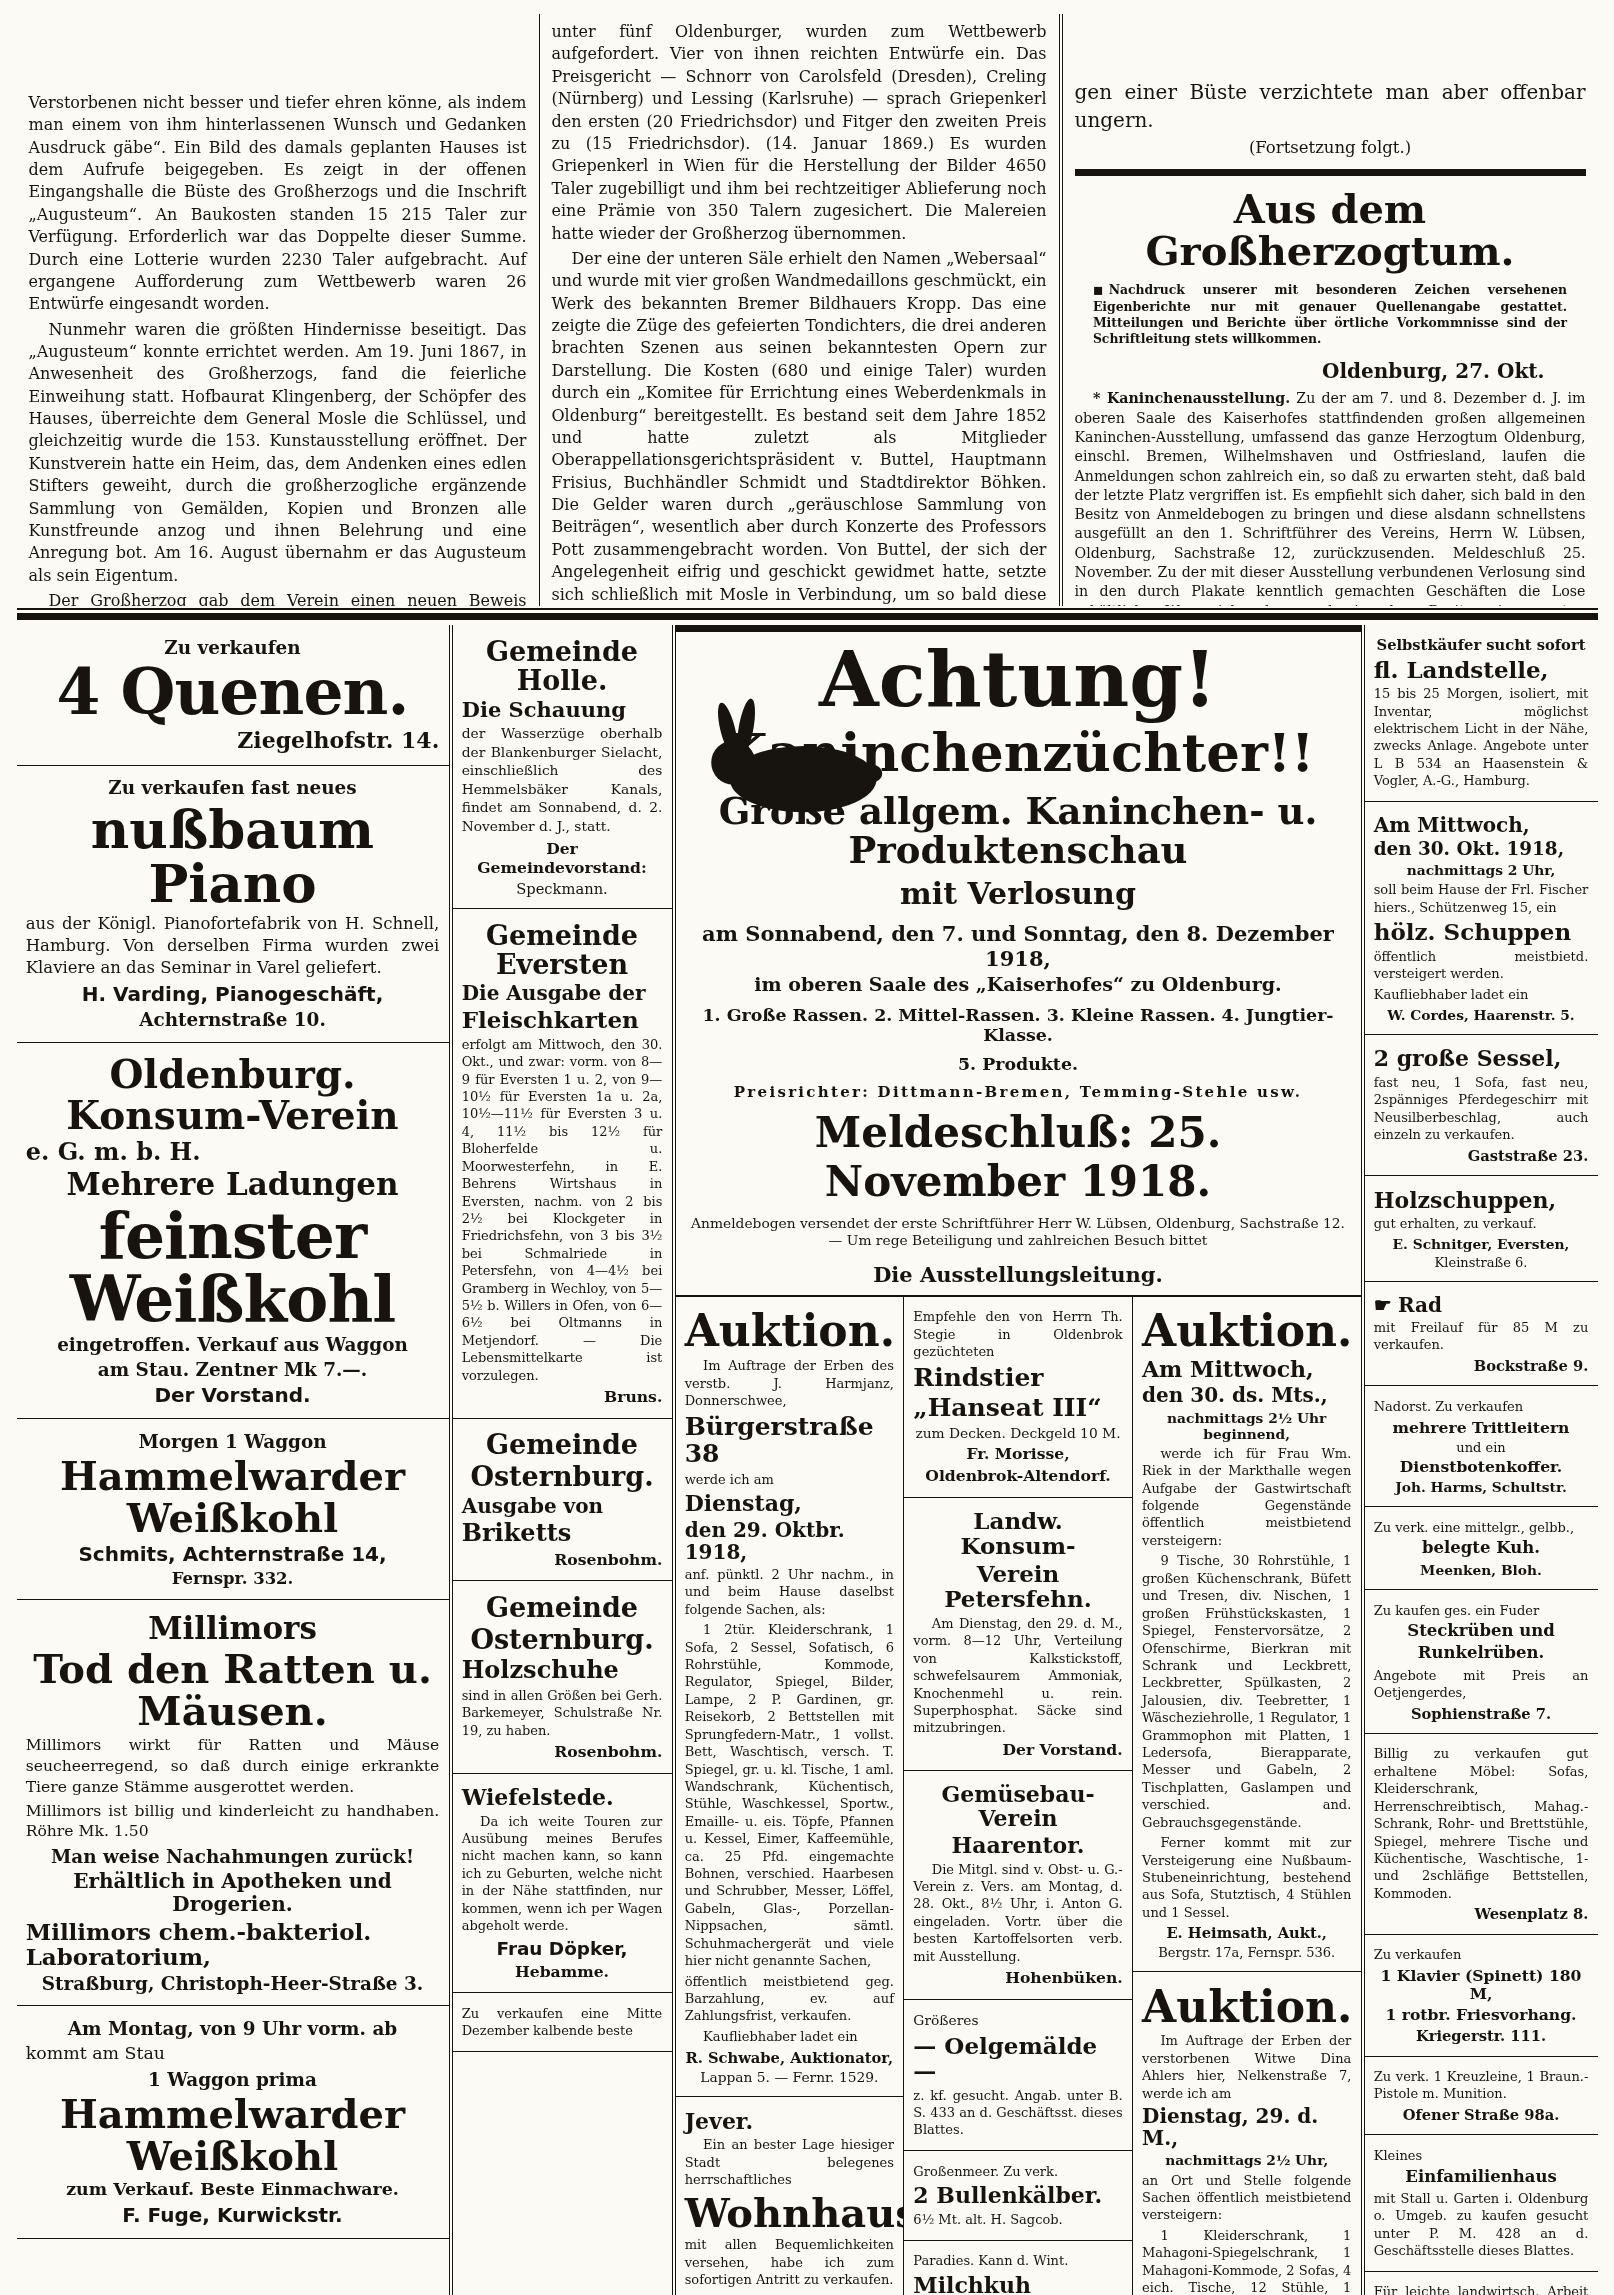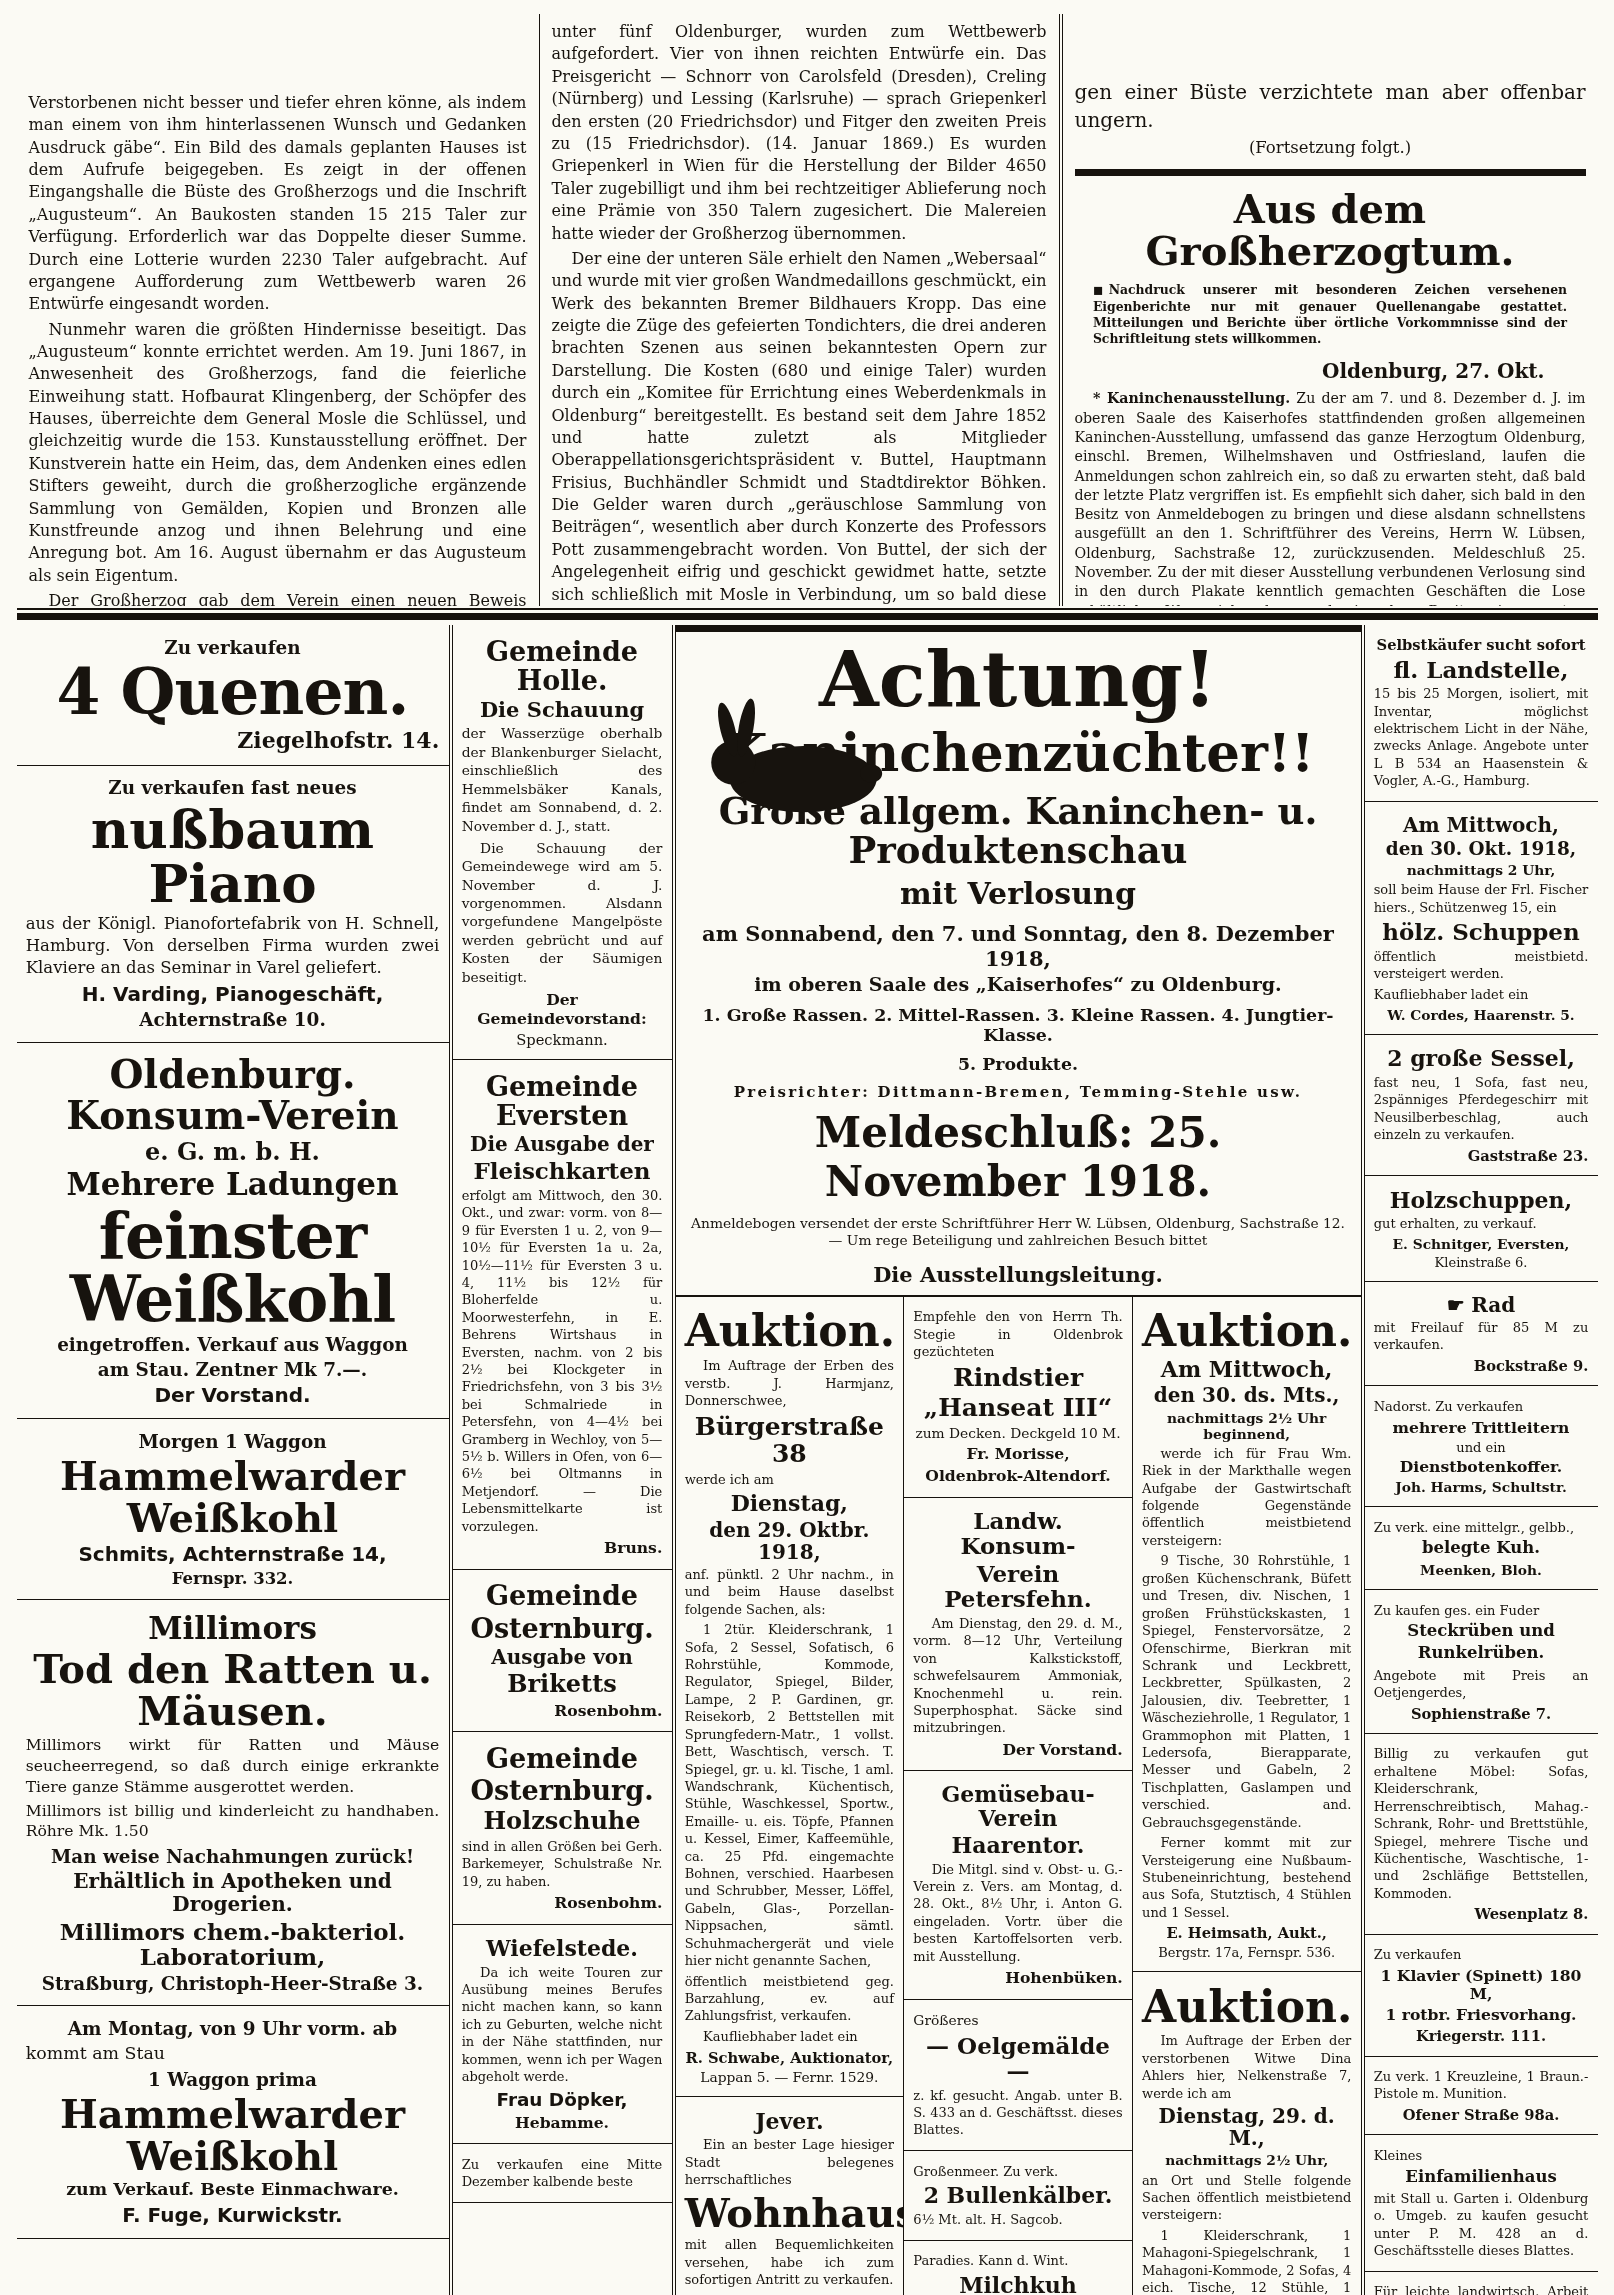--- a/index.html
+++ b/index.html
@@ -36,21 +36,21 @@
   .midrow{display:flex;flex:1;overflow:hidden;}
   .midrow .sub{flex:1;box-sizing:border-box;overflow:hidden;}
   .midrow .sub+.sub{border-left:1.8px solid #17130e;}
   .ad{padding:8.3px 9.2px;border-bottom:1.8px solid #17130e;}
   .ln{margin:3.2px 0;}
   
   .s-b{font-size:13.8px;text-align:justify;line-height:1.34;}
   .s-bi{font-size:13.8px;text-align:justify;line-height:1.34;text-indent:18.4px;}
   .s-bc{text-align:center;}
   .s-sc{font-size:18.4px;font-weight:700;text-align:center;line-height:1.15;}
-  .s-m2{font-size:24px;font-weight:700;text-align:center;line-height:1.1;}
+  .s-m2{font-size:24px;font-weight:700;text-align:left;line-height:1.1;}
   .s-ml2{font-size:27px;font-weight:700;text-align:center;line-height:1.08;}
   .s-ml{font-size:31px;font-weight:700;text-align:center;line-height:1.08;}
   .s-l{font-size:39px;font-weight:700;text-align:center;line-height:1.04;}
   .s-xl2{font-size:44px;font-weight:700;text-align:center;line-height:1.04;}
   .s-xl{font-size:53px;font-weight:700;text-align:center;line-height:1.02;}
   .s-xxl{font-size:63px;font-weight:700;text-align:center;line-height:1.0;letter-spacing:-0.9px;}
   .s-sig{font-size:20px;font-weight:700;text-align:center;font-family:"DejaVu Sans",sans-serif;}
   .s-sigc{font-size:16.5px;font-weight:700;text-align:center;}
   .s-sigr{font-size:15.6px;font-weight:700;text-align:right;}
   .s-addr{font-size:16.5px;font-weight:700;text-align:center;}
@@ -153,21 +153,20 @@
           <div class="ln s-l s-s88">Hammelwarder Weißkohl</div>
           <div class="ln s-sc s-s38">zum Verkauf.   Beste Einmachware.</div>
           <div class="ln s-sig">F. Fuge, Kurwickstr.</div>
         </div>
       </div>
     <div class="ccol c2">
         <div class="ad">
           <div class="ln s-ml2">Gemeinde Holle.</div>
           <div class="ln s-m2 s-s46">Die Schauung</div>
           <div class="ln s-b">der Wasserzüge oberhalb der Blankenburger Sielacht, einschließlich des Hemmelsbäker Kanals, findet am Sonnabend, d. 2. November d. J., statt.</div>
-          <div class="ln s-bi">Die Schauung der Gemeindewege wird am 5. November d. J. vorgenommen. Alsdann vorgefundene Mangelpöste werden gebrücht und auf Kosten der Säumigen beseitigt.</div>
           <div class="ln s-sigc s-s34">Der Gemeindevorstand:</div>
           <div class="ln s-bc s-s32">Speckmann.</div>
         </div>
         <div class="ad">
           <div class="ln s-ml2">Gemeinde Eversten</div>
           <div class="ln s-m2 s-s44">Die Ausgabe der</div>
           <div class="ln s-m2 s-s50">Fleischkarten</div>
           <div class="ln s-b s-s28">erfolgt am Mittwoch, den 30. Okt., und zwar: vorm. von 8—9 für Eversten 1 u. 2, von 9—10½ für Eversten 1a u. 2a, 10½—11½ für Eversten 3 u. 4, 11½ bis 12½ für Bloherfelde u. Moorwesterfehn, in E. Behrens Wirtshaus in Eversten, nachm. von 2 bis 2½ bei Klockgeter in Friedrichsfehn, von 3 bis 3½ bei Schmalriede in Petersfehn, von 4—4½ bei Gramberg in Wechloy, von 5—5½ b. Willers in Ofen, von 6—6½ bei Oltmanns in Metjendorf. — Die Lebensmittelkarte ist vorzulegen.</div>
           <div class="ln s-sigr">Bruns.</div>
         </div>

